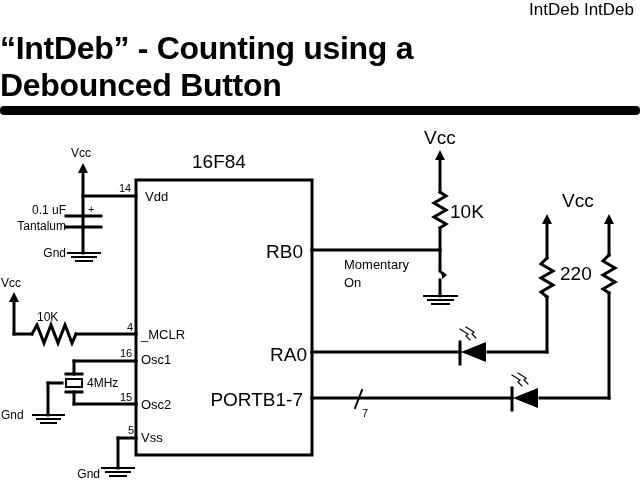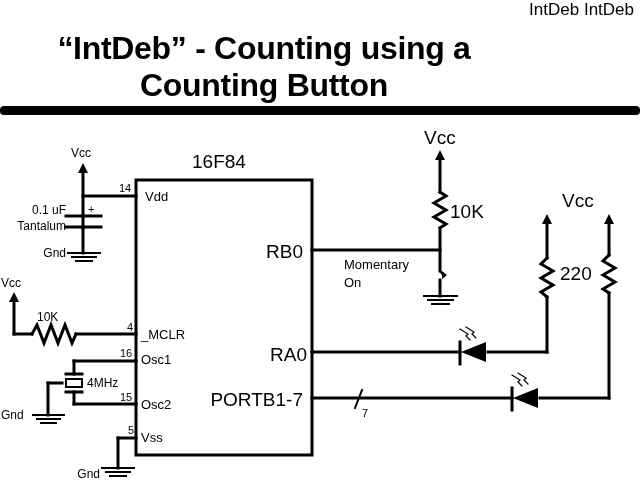--- a/index.html
+++ b/index.html
@@ -1,30 +1,30 @@
 <!DOCTYPE html>
 <html><head>
 <meta charset="utf-8">
 <style>
   html, body { margin:0; padding:0; background:#ffffff; }
   body { width:640px; height:480px; position:relative; overflow:hidden; font-family:"Liberation Sans", sans-serif; color:#000; }
   .corner { position:absolute; right:6px; top:0px; font-size:17px; font-family:"Liberation Sans", sans-serif; }
-  .title { position:absolute; left:0; width:528px; text-align:center; font-weight:bold; font-size:32px; line-height:36px; font-family:"Liberation Sans", sans-serif; letter-spacing:-0.3px; }
+  .title { position:absolute; left:0; width:528px; font-weight:bold; font-size:32px; line-height:36px; font-family:"Liberation Sans", sans-serif; letter-spacing:-0.3px; }
   .title.l1 { top:30px; }
   .title.l2 { top:67px; }
   .rule { position:absolute; left:0; top:106px; width:640px; height:9px; background:#000; border-radius:4px; }
   svg { position:absolute; left:0; top:0; }
   svg text { font-family:"Liberation Sans", sans-serif; fill:#000; }
 </style>
 </head>
 <body>
 
 <div class="corner">IntDeb IntDeb</div>
 <div class="title l1">“IntDeb” - Counting using a</div>
-<div class="title l2">Counting Button</div>
+<div class="title l2">Debounced Button</div>
 <div class="rule"></div>
 
 <svg width="640" height="480" viewBox="0 0 640 480">
   <g stroke="#000" stroke-width="3" fill="none" stroke-linecap="square">
 
     <rect x="136" y="180" width="176" height="275" stroke-width="3"></rect>
 
     <g>
       <line x1="83" y1="170" x2="83" y2="228"></line>
       <line x1="83" y1="196" x2="136" y2="196"></line>

